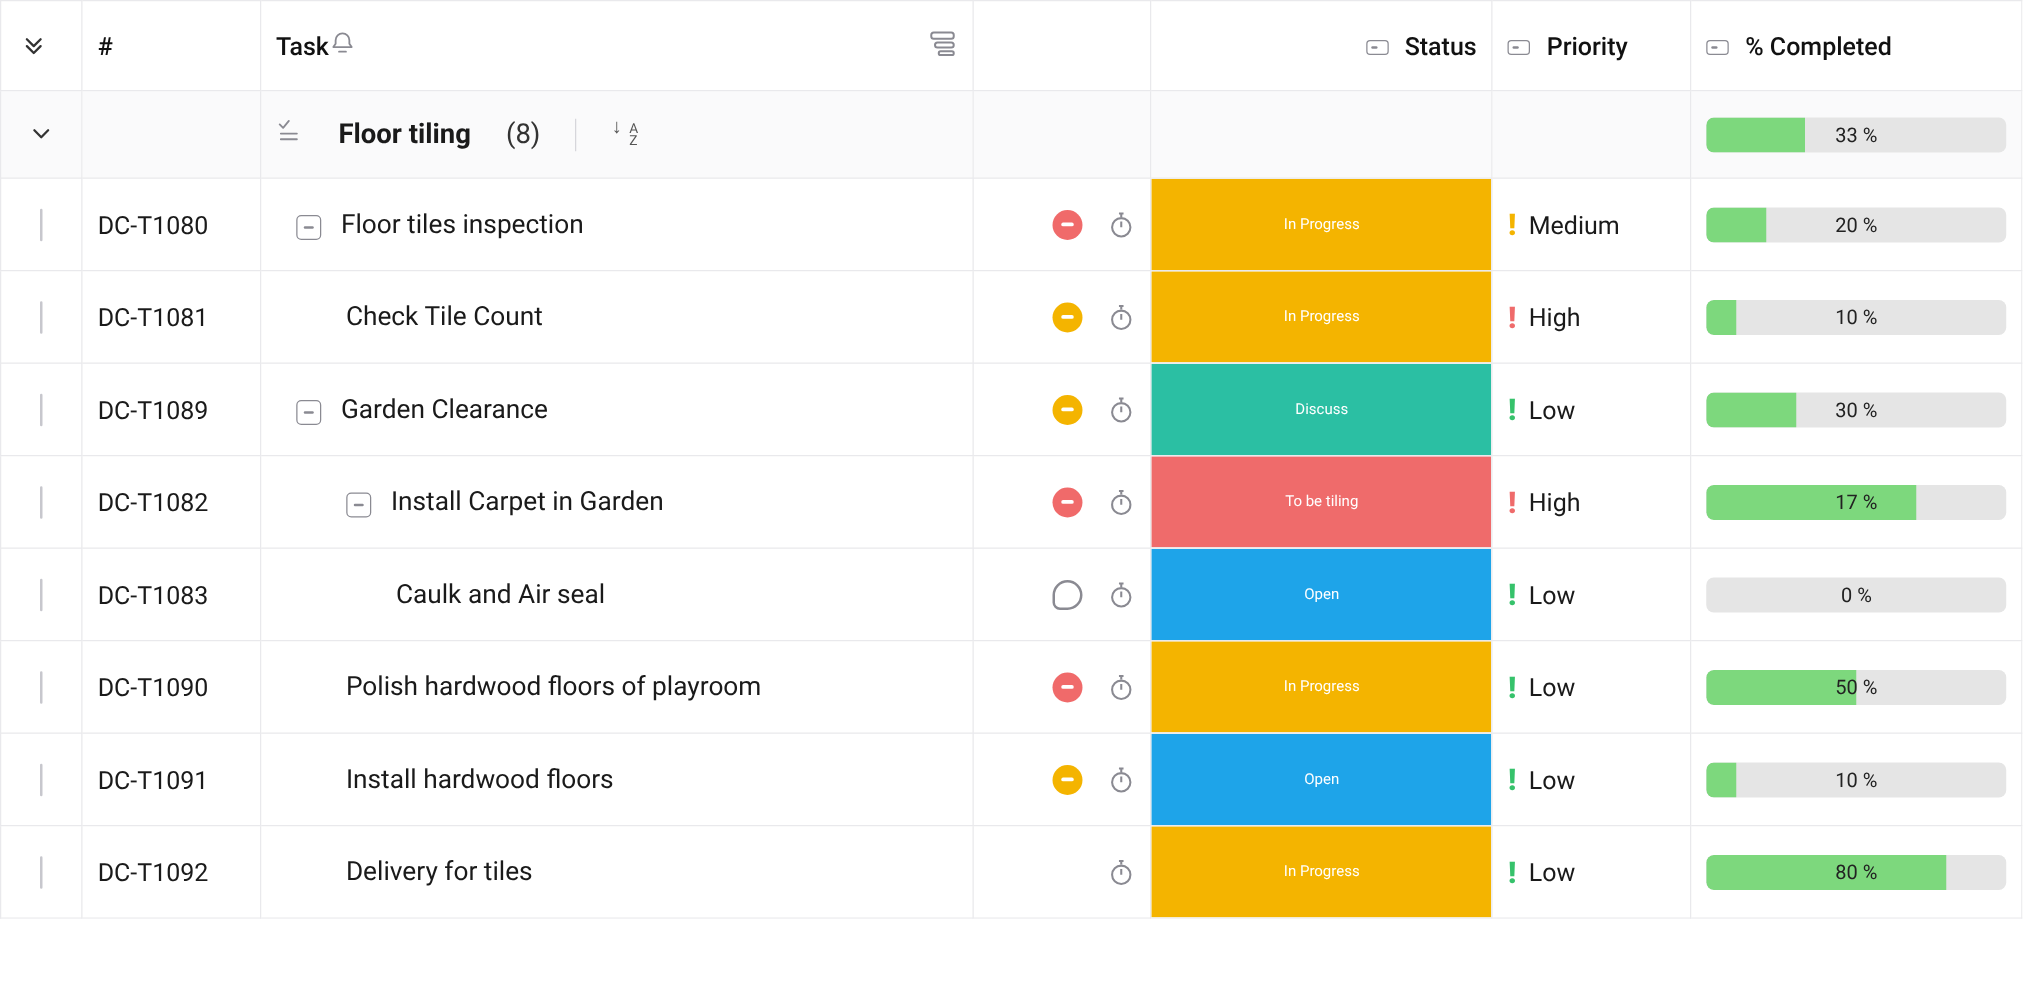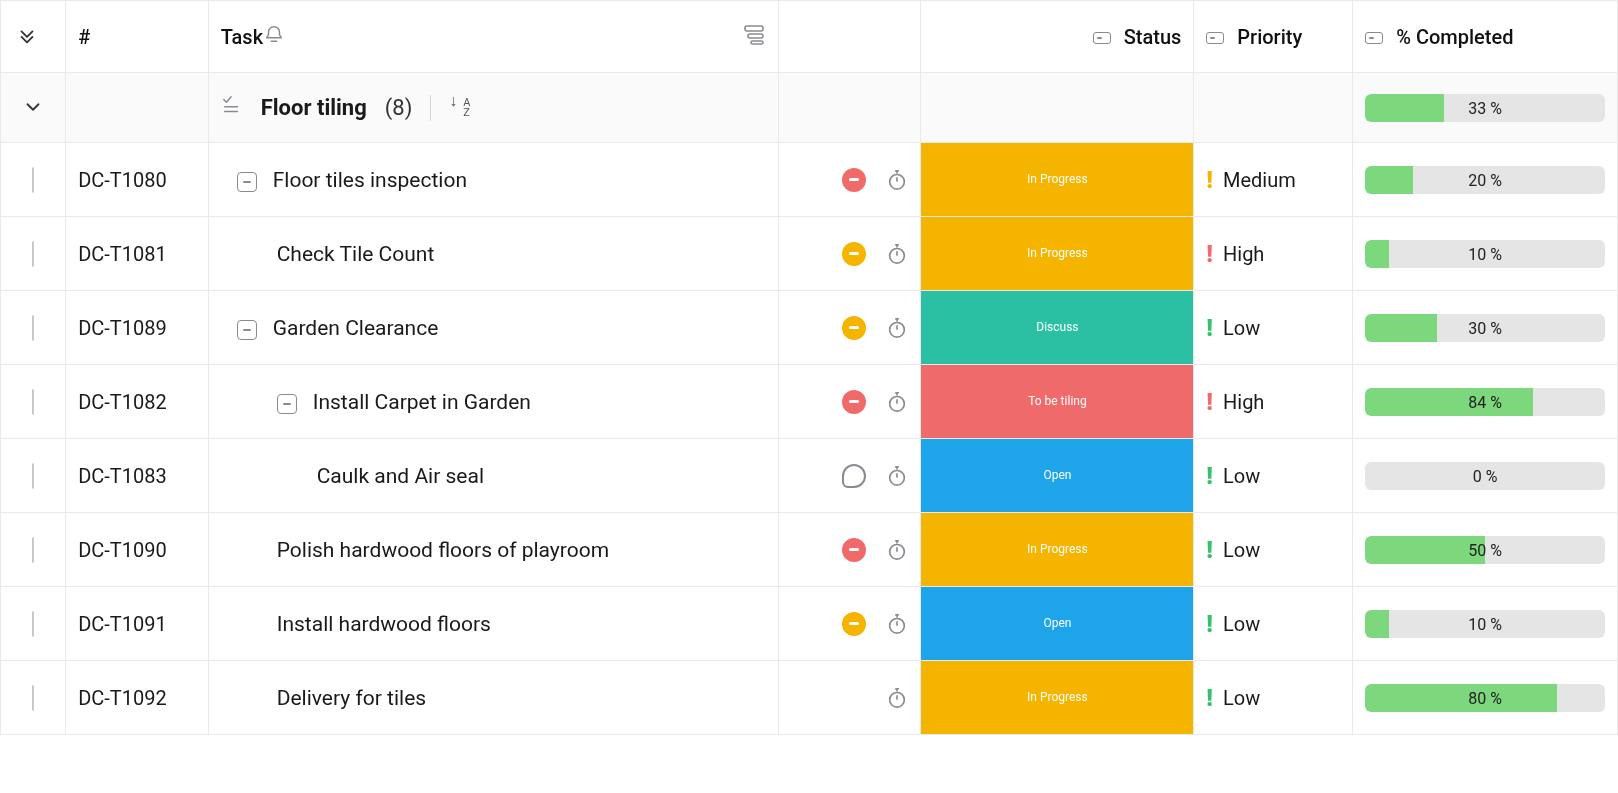--- a/index.html
+++ b/index.html
@@ -15,21 +15,21 @@
 .col-priority{width:156px}
 .col-complete{width:260px}
 .chev{display:inline-flex;align-items:center;justify-content:center;width:28px;height:28px}
 .chev svg{width:22px;height:22px;stroke:#333;stroke-width:2;fill:none;stroke-linecap:round;stroke-linejoin:round}
 .th-flex{display:flex;align-items:center;}
 .th-label{color:#111}
 .muted-ico{color:#8a8a92}
 .hdr-pill{display:inline-flex;align-items:center;justify-content:center;border:1.6px solid #8a8a92;border-radius:3px;width:18px;height:12px;margin-right:8px;position:relative}
 .hdr-pill::before{content:"";position:absolute;left:3px;top:50%;width:5px;height:2px;background:#8a8a92;transform:translateY(-50%);border-radius:1px}
 .group-row td{background:#fafafb;height:70px}
-.group-content{display:flex;align-items:center;gap:18px;font-size:22px}
+.group-content{display:flex;align-items:center;gap:28px;font-size:22px}
 .group-name{font-weight:700}
 .group-count{color:#333;font-weight:400}
 .vdiv{width:1px;height:26px;background:#d6d6db}
 .sort-ico{display:inline-flex;flex-direction:column;font-size:11px;color:#555;line-height:10px;position:relative;padding-left:14px}
 .sort-ico::before{content:"↓";position:absolute;left:0;top:-2px;font-size:16px}
 .row-id{font-size:20px;color:#1a1a1a}
 .task-cell{display:flex;align-items:flex-end;gap:16px}
 .task-cell .indent{display:inline-block}
 .subtask-toggle{width:20px;height:20px;border:1.6px solid #8a8a92;border-radius:4px;display:inline-flex;align-items:center;justify-content:center;cursor:pointer;flex-shrink:0}
 .subtask-toggle::before{content:"";width:8px;height:2px;background:#8a8a92;border-radius:1px}
@@ -288,21 +288,21 @@
         </td>
         <td class="col-priority">
           <div class="prio">
             <span class="prio-ex ex-red">!</span>
             <span>High</span>
           </div>
         </td>
         <td class="col-complete">
           <div class="progress-wrap">
             <div class="progress-fill" style="width:70%"></div>
-            <span class="progress-label">84 %</span>
+            <span class="progress-label">17 %</span>
           </div>
         </td>
       </tr>
       <tr>
         <td class="col-expand"><span class="checkbox"></span></td>
         <td class="col-id"><span class="row-id">DC-T1083</span></td>
         <td class="col-task">
           <div class="task-cell">
             <span class="indent" style="width:80px"></span>
             <span class="task-name">Caulk and Air seal</span>

